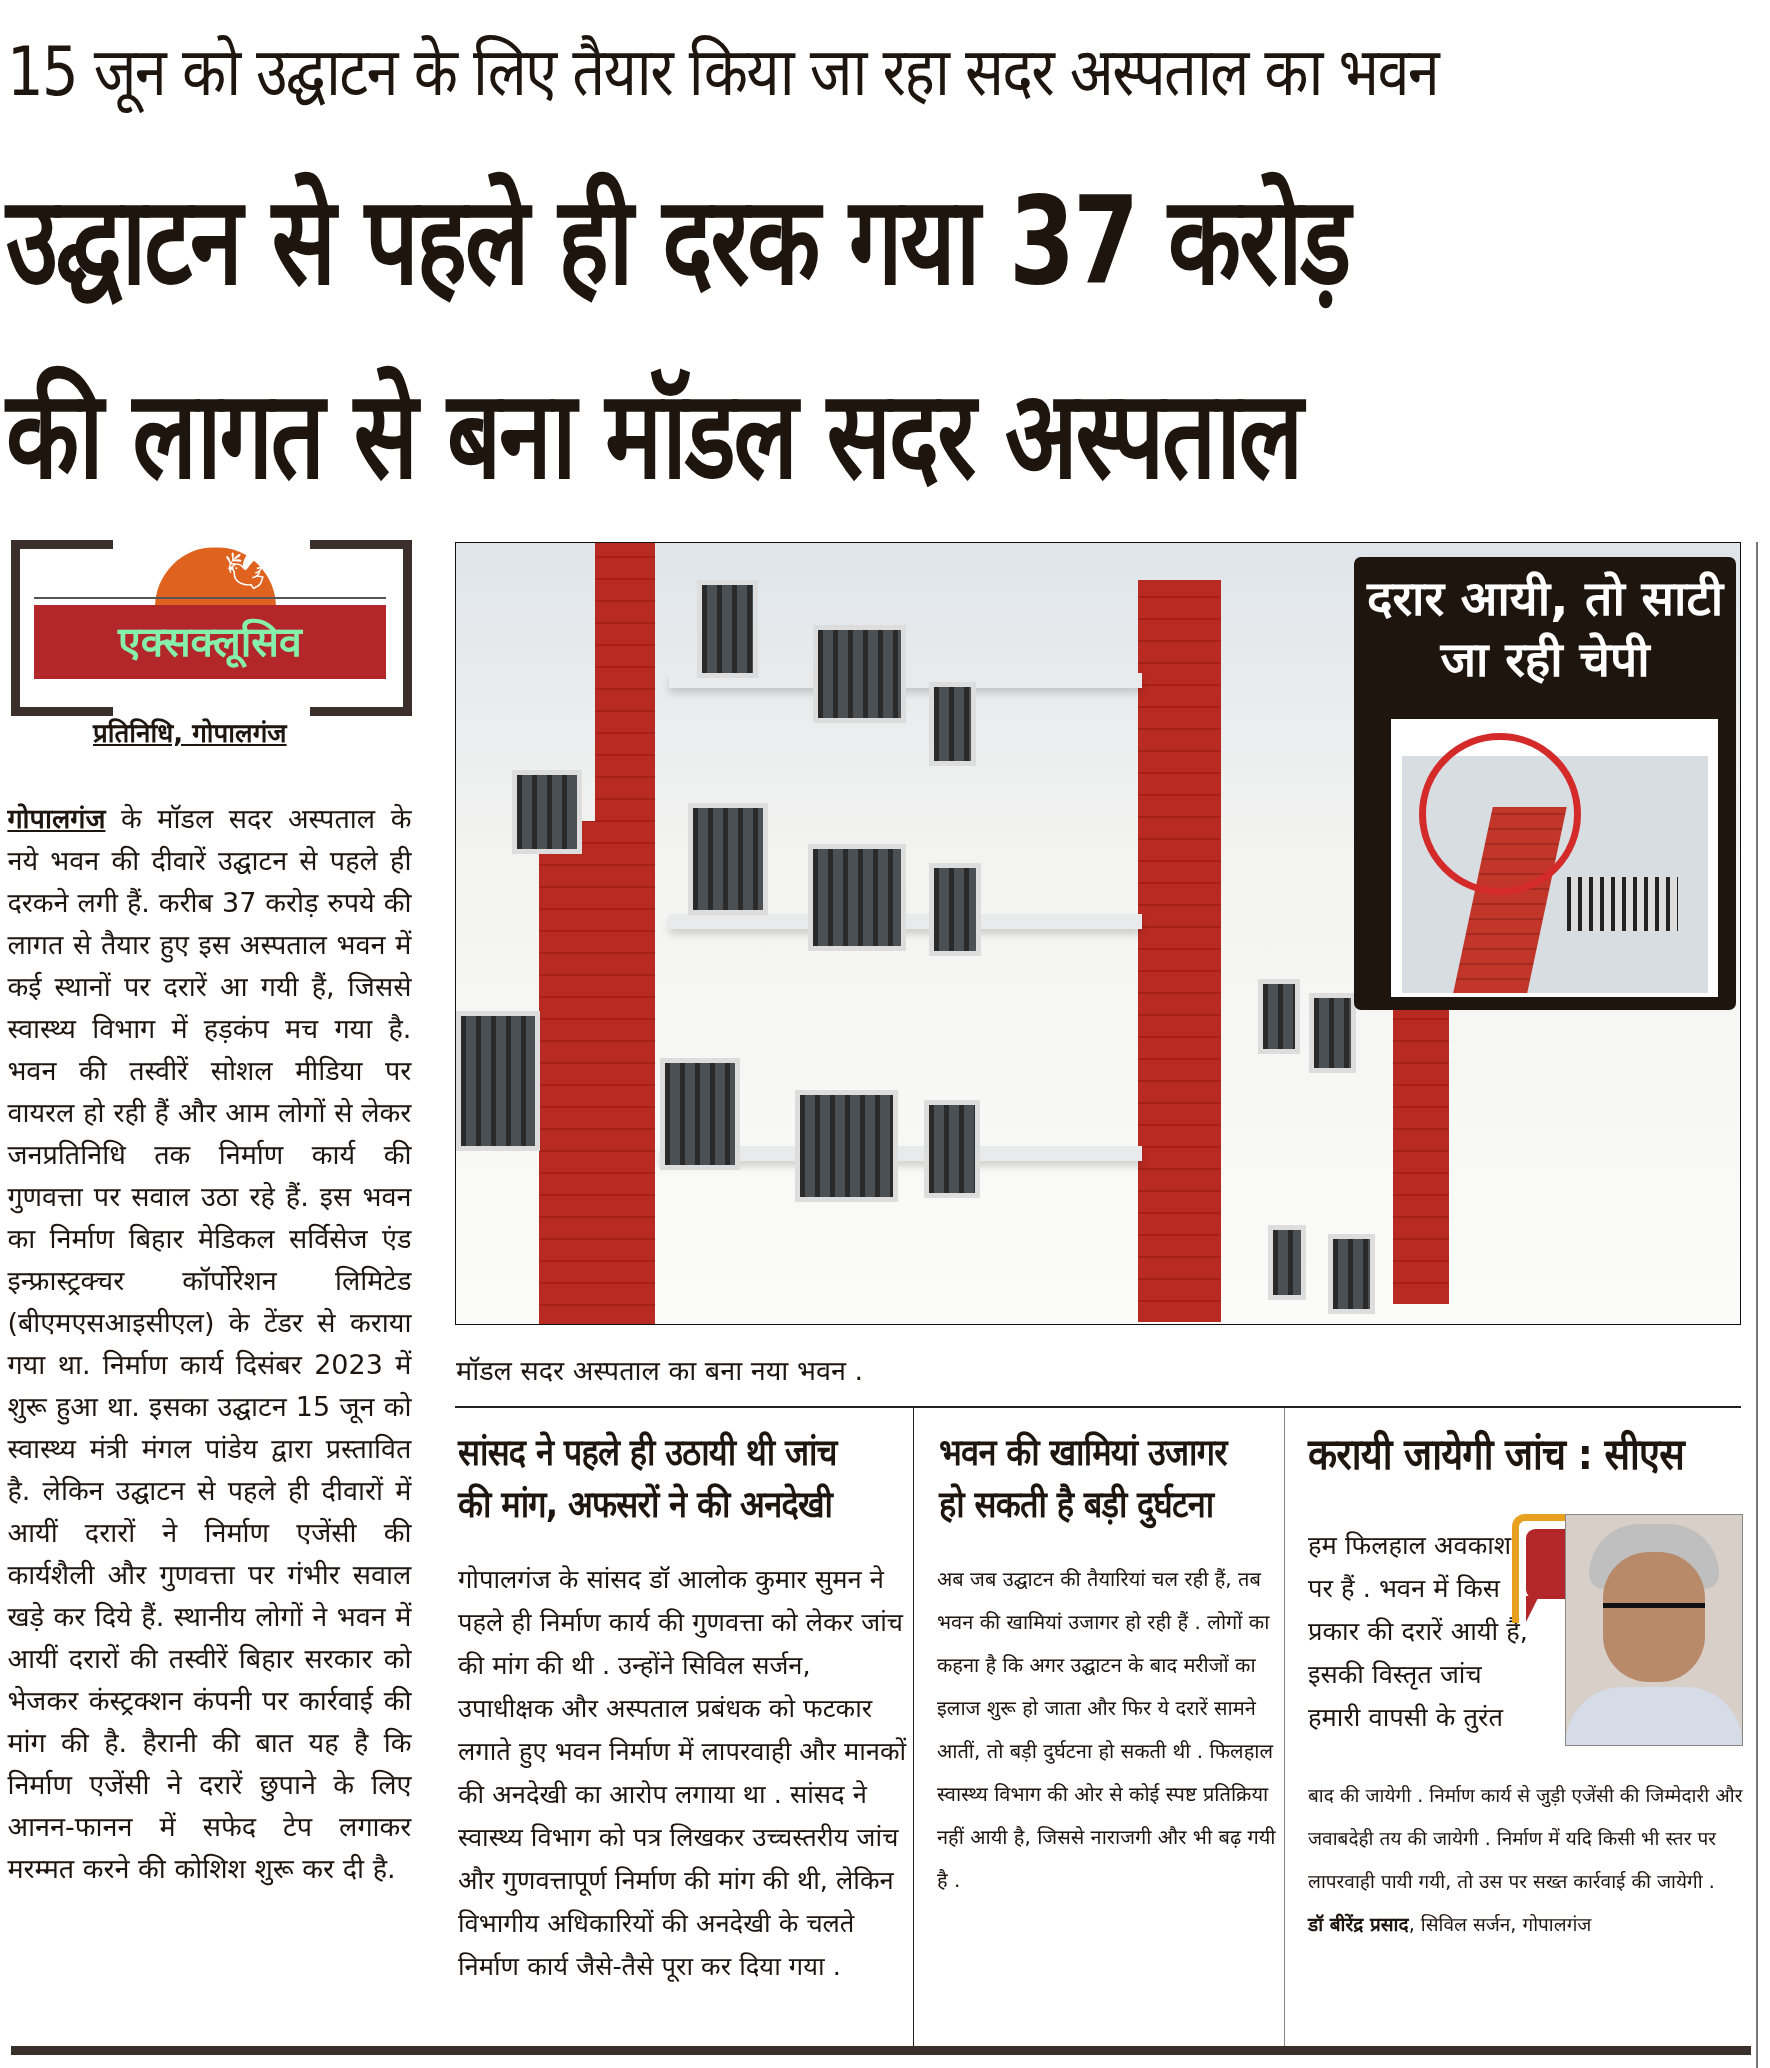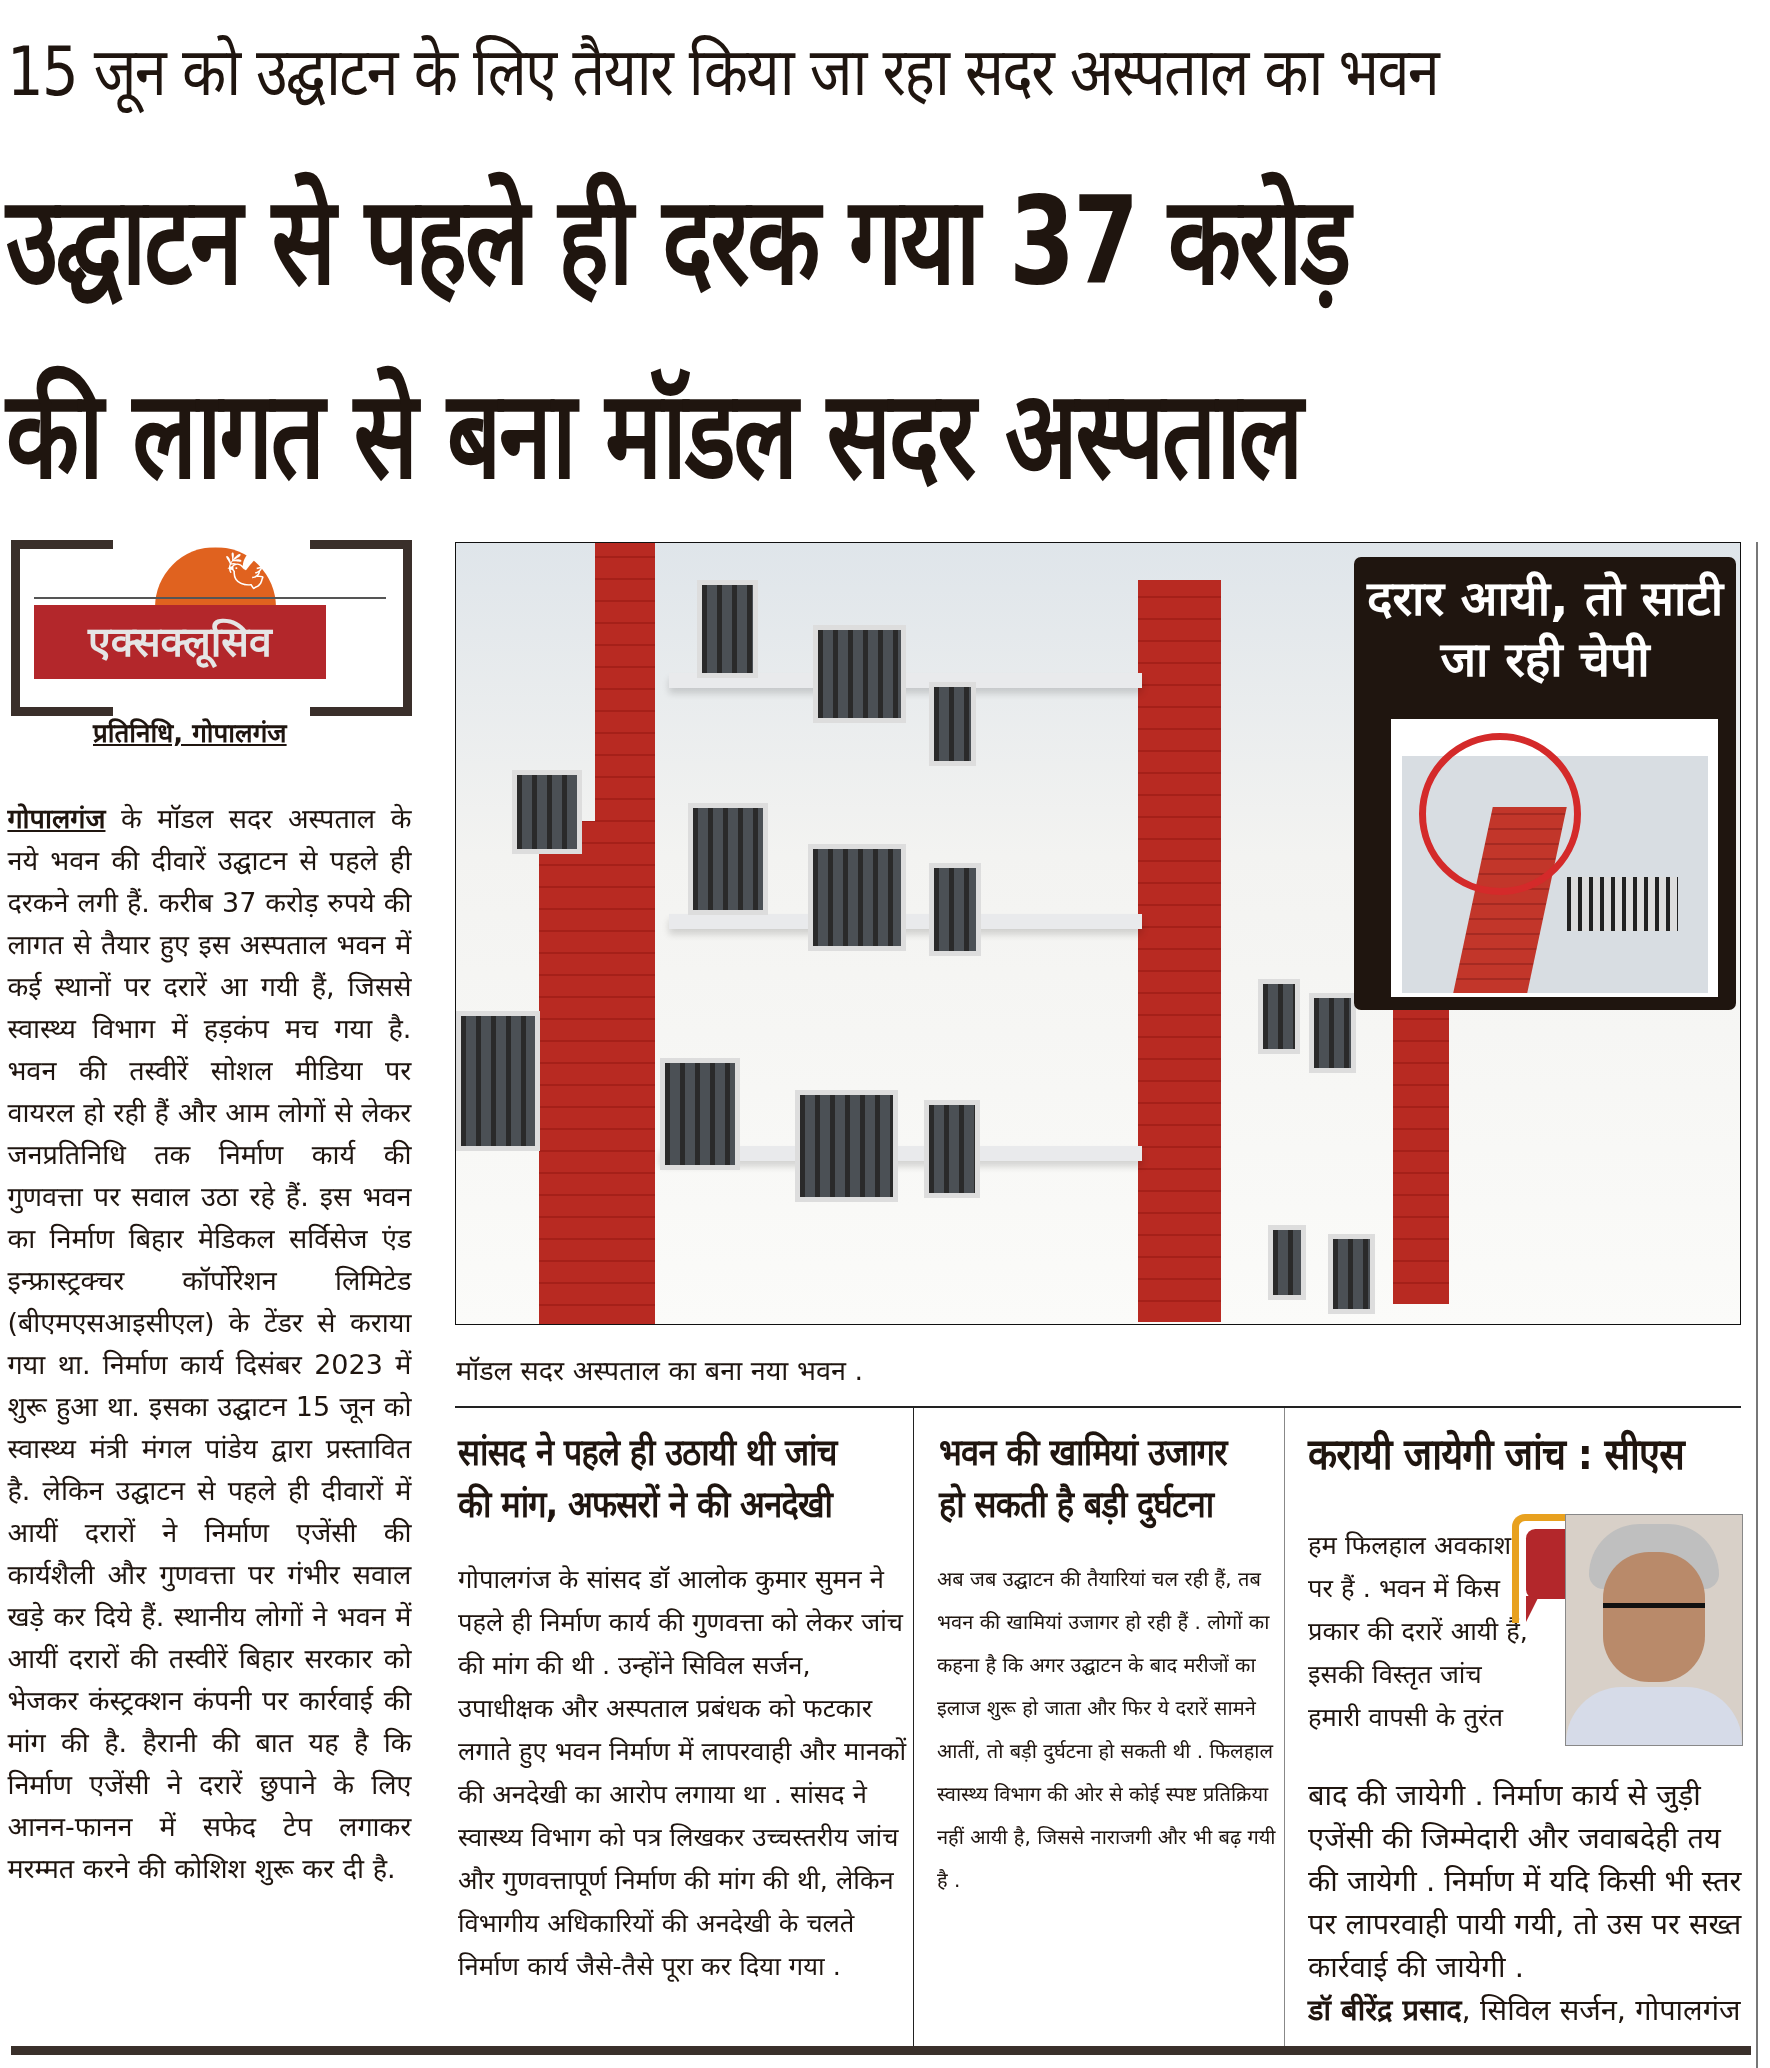--- a/index.html
+++ b/index.html
@@ -10,21 +10,21 @@
   .h1{top:158px;}
   .h2{top:352px;}
   
   .badge{left:11px;top:540px;width:401px;height:167px;}
   .badge .bracket{position:absolute;top:0;width:93px;height:158px;border:9.3px solid #3a2f2a;}
   .badge .bl{left:0;border-right:none;}
   .badge .br{right:0;border-left:none;}
   .badge .sun{position:absolute;left:144px;top:7.4px;width:121px;height:121px;border-radius:50%;background:#e0621f;clip-path:inset(0 0 48% 0);}
   .badge .bird{position:absolute;left:213px;top:9.3px;font-size:37px;color:#fff;}
   .badge .rule{position:absolute;left:23px;top:57px;width:352px;height:1.9px;background:#555;}
-  .badge .band{position:absolute;left:23px;top:65px;width:292px;height:74px;background:#b3272b;color:#e5e5e5;font-size:41px;font-weight:bold;text-align:center;line-height:74px;}
+  .badge .band{position:absolute;left:23px;top:65px;width:352px;height:74px;background:#b3272b;color:#86efac;font-size:41px;font-weight:bold;text-align:center;line-height:74px;}
   .byline{left:93px;top:714px;font-size:26px;font-weight:bold;text-decoration:underline;letter-spacing:0px;}
   .col{font-size:27px;line-height:42px;text-align:justify;}
   .col1{left:7.4px;top:798px;width:404px;}
   .col1 b{font-weight:bold;text-decoration:underline;}
   .photo{left:455px;top:542px;width:1286px;height:783px;border:1.9px solid #111;box-sizing:border-box;overflow:hidden;
     background:linear-gradient(180deg,#dfe5ea 0%,#f3f3f1 40%,#fbfbf9 100%);}
   .photo .pillar{position:absolute;background:repeating-linear-gradient(0deg,#b82a22 0 20.4px,#a52019 20.4px 22px);}
   .photo .win{position:absolute;background:repeating-linear-gradient(90deg,#2a2a2a 0 4.6px,#4b5055 4.6px 15px);border:5.6px solid #ddd;}
   .photo .slab{position:absolute;height:15px;background:#e9eaec;box-shadow:0 5.6px 7.4px rgba(0,0,0,0.15);}
   .inset{left:1354px;top:557px;width:382px;height:453px;background:#1f150f;border-radius:7px;}
@@ -39,21 +39,21 @@
   .vdiv{top:1408px;width:0.9px;height:647px;background:#222;}
   .vdiv2{background:#888;}
   .rightrule{left:1756px;top:542px;width:1.9px;height:1527px;background:#777;}
   .subhead{font-size:37px;line-height:52px;font-weight:bold;letter-spacing:-0.9px;transform:scaleX(0.88);transform-origin:left top;white-space:nowrap;}
   .sh2{left:458px;top:1427px;width:482px;}
   .sh3{left:939px;top:1427px;width:390px;}
   .sh4{left:1308px;top:1428px;width:501px;font-size:43px;}
   .col2{left:458px;top:1558px;width:451px;font-size:25.5px;line-height:43px;text-align:left;}
   .col3{left:937px;top:1558px;width:343px;font-size:20px;line-height:43px;text-align:left;}
   .col4a{left:1308px;top:1518px;width:232px;font-size:25.5px;line-height:43px;text-align:left;margin-top:6px;}
-  .col4b{left:1308px;top:1774px;width:445px;font-size:29px;line-height:43px;text-align:left;}
+  .col4b{left:1308px;top:1774px;width:445px;font-size:19px;line-height:43px;text-align:left;}
   .col4b b{font-weight:bold;}
   .quote{left:1512px;top:1514px;width:82px;height:121px;}
   .quote .q1{position:absolute;left:0;top:0;width:59px;height:102px;border-left:7.4px solid #e8a11f;border-top:7.4px solid #e8a11f;border-radius:13px 0 0 0;}
   .quote .q2{position:absolute;left:14px;top:15px;width:65px;height:70px;background:#b3272b;border-radius:9.3px;}
   .quote .q3{position:absolute;left:14px;top:82px;width:0;height:0;border-left:13px solid #b3272b;border-bottom:26px solid transparent;}
   .portrait{left:1565px;top:1514px;width:176px;height:230px;border:0.9px solid #888;background:radial-gradient(ellipse at 50% 40%,#c79a78 0 35%,#d8d0c8 36% 100%);overflow:hidden;}
   .portrait .hair{position:absolute;left:23px;top:9.3px;width:130px;height:65px;background:#bfbfbf;border-radius:65px 65px 18.6px 18.6px;}
   .portrait .face{position:absolute;left:37px;top:37px;width:102px;height:130px;background:#b98a6a;border-radius:46px;}
   .portrait .glasses{position:absolute;left:37px;top:88px;width:102px;height:28px;border-top:5.6px solid #111;}
   .portrait .shirt{position:absolute;left:0;top:172px;width:176px;height:65px;background:#d6dbe8;border-radius:56px 56px 0 0;}

